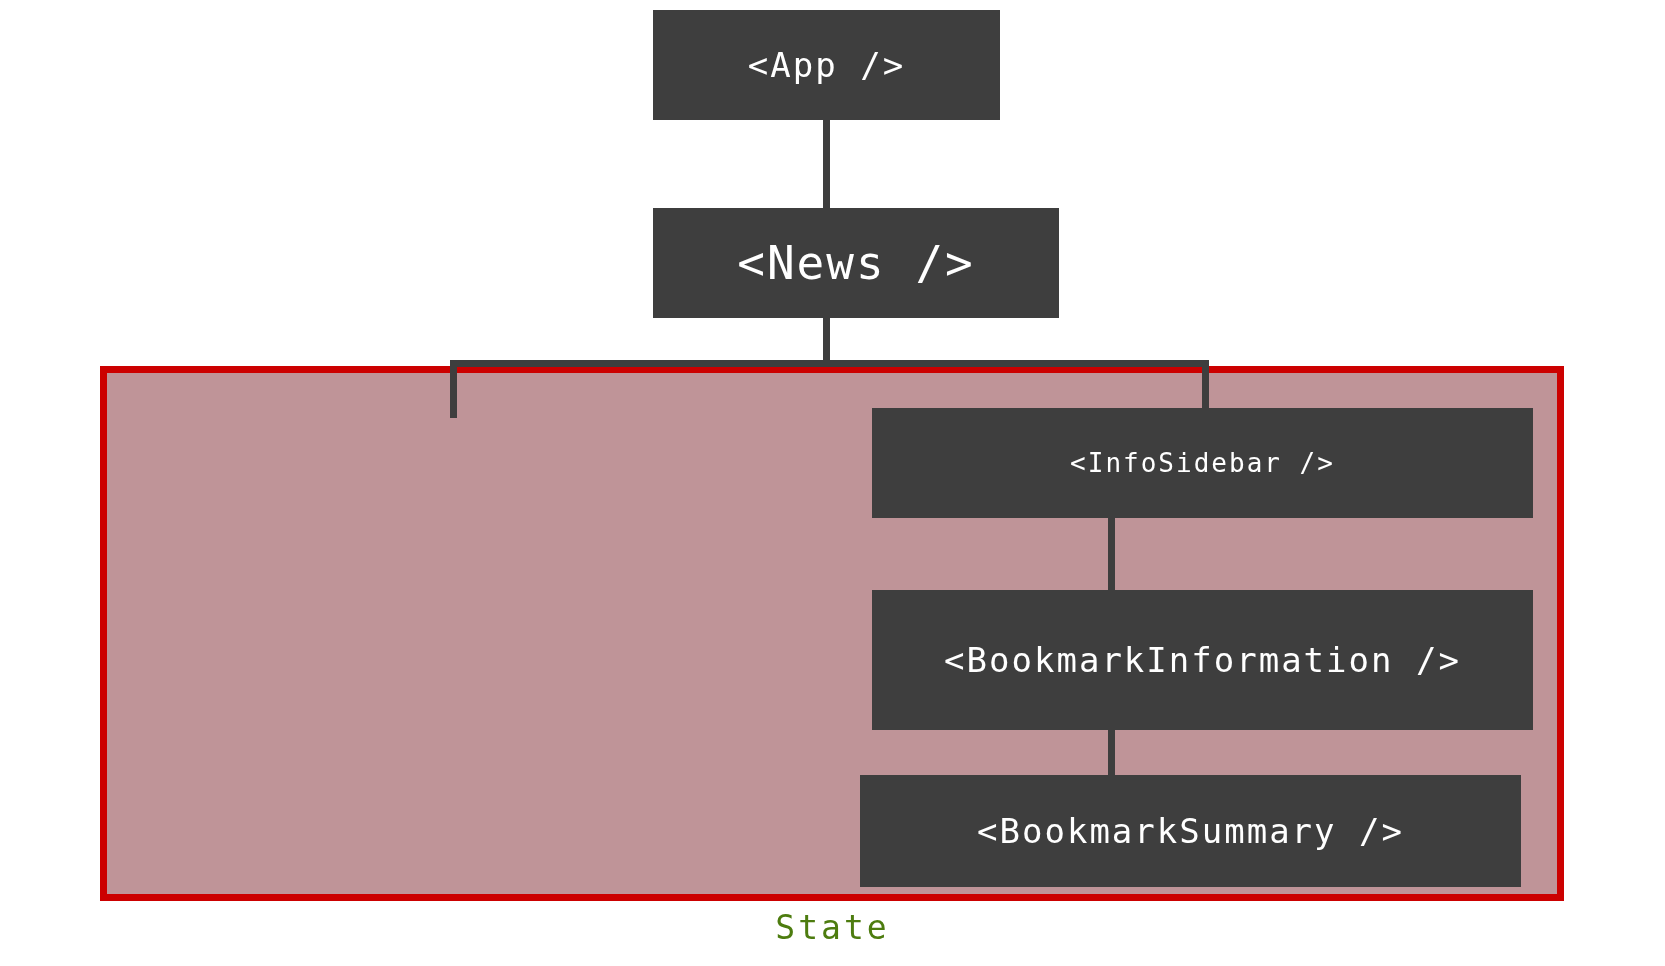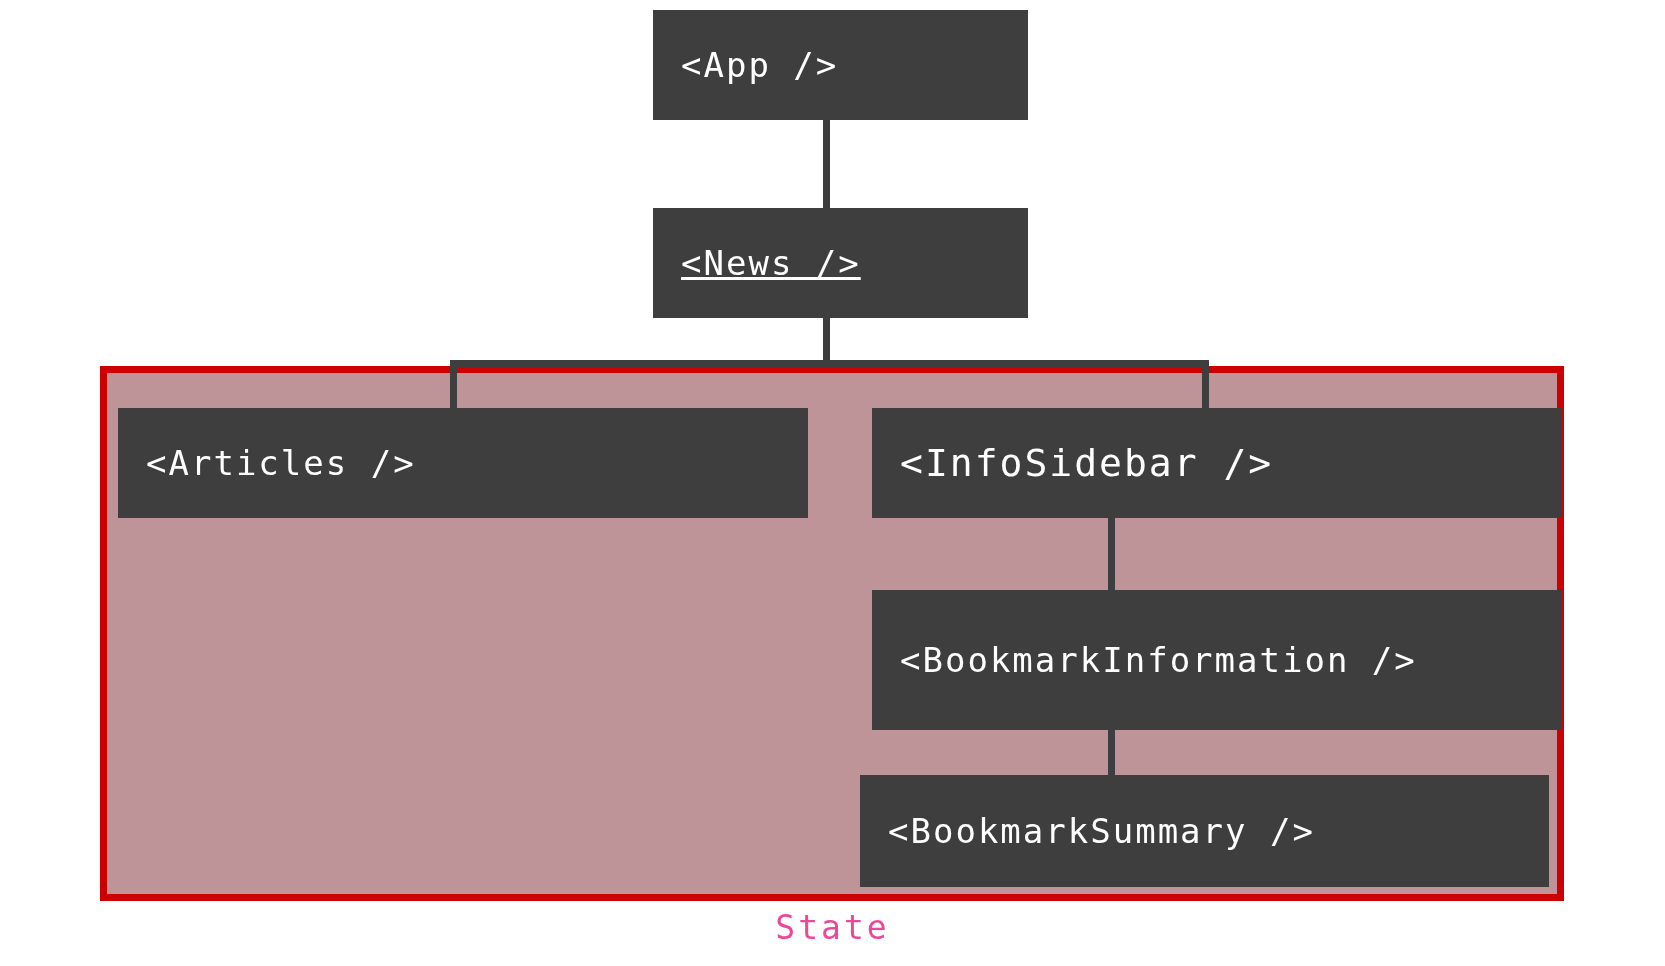--- a/index.html
+++ b/index.html
@@ -18,34 +18,34 @@
     overflow: hidden;
   }
 
   
   .node {
     position: absolute;
     background: #3e3e3e;
     color: #ffffff;
     display: flex;
     align-items: center;
+    justify-content: center;
     font-family: "DejaVu Sans Mono", monospace;
     letter-spacing: 2px;
     white-space: nowrap;
     z-index: 5;
-    padding-left: 28px;
   }
   .node-label {
     font-family: "DejaVu Sans Mono", monospace;
   }
 
   #node-app      { left: 653px;  top: 10px;  width: 347px; height: 110px; font-size: 34px; }
-  #node-news     { left: 653px;  top: 208px; width: 347px; height: 110px; font-size: 34px; text-decoration: underline; }
+  #node-news     { left: 653px;  top: 208px; width: 406px; height: 110px; font-size: 46px; }
   #node-articles { left: 118px;  top: 408px; width: 662px; height: 110px; font-size: 34px; }
-  #node-infosidebar { left: 872px; top: 408px; width: 661px; height: 110px; font-size: 38px; }
+  #node-infosidebar { left: 872px; top: 408px; width: 661px; height: 110px; font-size: 26px; }
   #node-bookmarkinfo { left: 872px; top: 590px; width: 661px; height: 140px; font-size: 34px; }
   #node-bookmarksummary { left: 860px; top: 775px; width: 661px; height: 112px; font-size: 34px; }
 
   
   .edge {
     position: absolute;
     background: #3e3e3e;
     z-index: 2;
   }
   .edge-v { width: 7px; }
@@ -77,21 +77,21 @@
     border: 7px solid #cc0000;
     box-sizing: border-box;
     z-index: 1;
   }
   #state-label {
     position: absolute;
     left: 0;
     top: 908px;
     width: 1665px;
     text-align: center;
-    color: #ec4899;
+    color: #4d7c0f;
     font-family: "DejaVu Sans Mono", monospace;
     font-size: 33px;
     letter-spacing: 3px;
     z-index: 6;
   }
 </style>
 </head>
 <body>
 
 <div id="canvas">
@@ -107,23 +107,20 @@
   <div class="edge edge-v" id="edge-bookmarkinfo-summary"></div>
 
   <div class="node" id="node-app">
     <span class="node-label">&lt;App /&gt;</span>
   </div>
 
   <div class="node" id="node-news">
     <span class="node-label">&lt;News /&gt;</span>
   </div>
 
-  <div class="node" id="node-articles">
-    <span class="node-label">&lt;Articles /&gt;</span>
-  </div>
 
   <div class="node" id="node-infosidebar">
     <span class="node-label">&lt;InfoSidebar /&gt;</span>
   </div>
 
   <div class="node" id="node-bookmarkinfo">
     <span class="node-label">&lt;BookmarkInformation /&gt;</span>
   </div>
 
   <div class="node" id="node-bookmarksummary">

